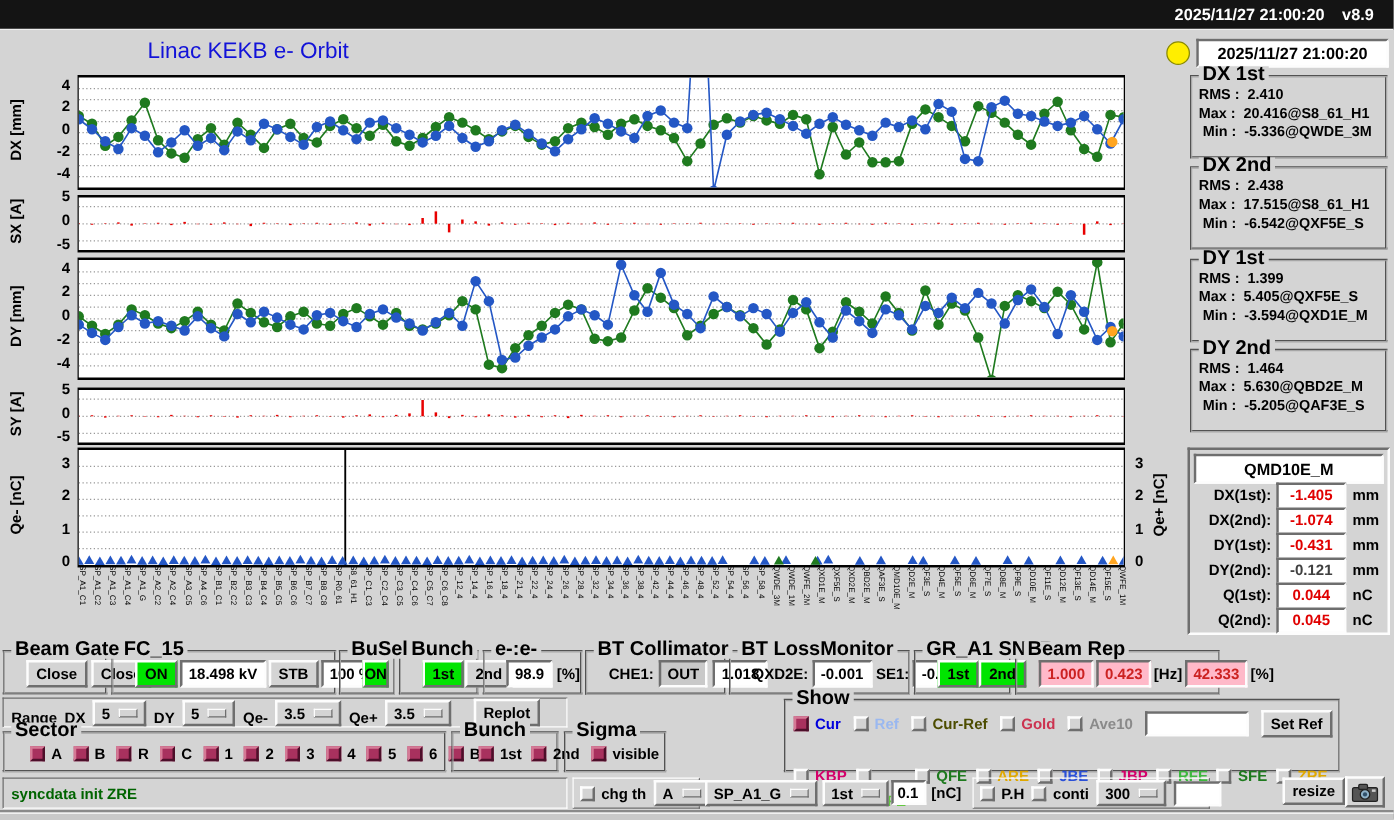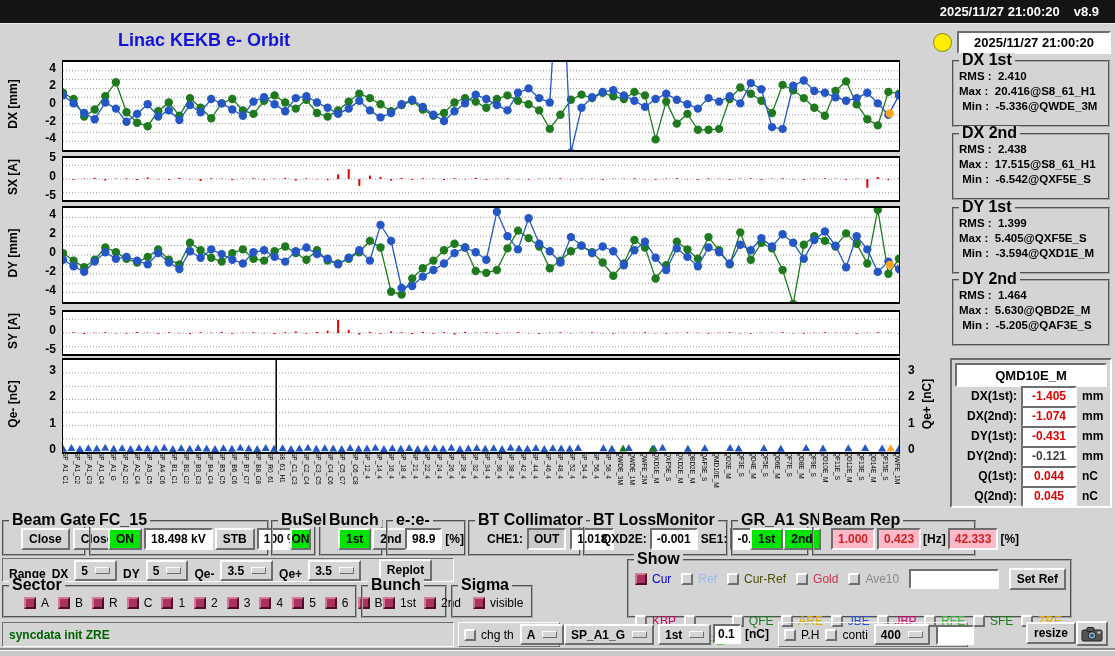--- a/index.html
+++ b/index.html
@@ -2,21 +2,21 @@
 <html><head>
 <meta charset="utf-8">
 <style>
   html,body{margin:0;padding:0;}
   body{width:1115px;height:656px;overflow:hidden;font-family:"Liberation Sans",sans-serif;background:#d4d4d4;position:relative;}
   #app{position:absolute;inset:0;background:#d4d4d4;}
   
   .topbar{position:absolute;left:0;top:0;width:1115px;height:24px;background:#141414;color:#fff;
     display:flex;align-items:center;justify-content:flex-end;gap:14px;padding-right:16px;box-sizing:border-box;
     font-weight:bold;font-size:13px;border-bottom:1px solid #efefef;}
-  .title{position:absolute;left:118px;top:30px;font-size:18px;font-weight:bold;}
+  .title{position:absolute;left:118px;top:30px;font-size:18px;font-weight:normal;}
   
   .raised{border:2px solid;border-color:#fdfdfd #6e6e6e #6e6e6e #fdfdfd;background:#d4d4d4;}
   .sunken{border:2px solid;border-color:#6e6e6e #fdfdfd #fdfdfd #6e6e6e;background:#d4d4d4;}
   .white{background:#fff;}
   .btn{display:inline-flex;align-items:center;justify-content:center;font-weight:bold;font-size:12px;height:22px;padding:0 6px;box-sizing:border-box;white-space:nowrap;cursor:default;}
   .vbox{display:inline-flex;align-items:center;justify-content:center;font-weight:bold;font-size:12px;height:22px;padding:0 5px;box-sizing:border-box;white-space:nowrap;}
   .lbl{font-weight:bold;font-size:12px;white-space:nowrap;}
   
   .group{position:absolute;border:2px groove #a6a6a6;box-sizing:border-box;}
   .glabel{position:absolute;top:-9px;left:5px;background:#d4d4d4;padding:0 3px;font-weight:bold;font-size:16px;line-height:14px;white-space:nowrap;z-index:2;}
@@ -43,21 +43,21 @@
   .xlabels span{writing-mode:vertical-rl;text-orientation:mixed;font-size:6.5px;line-height:7px;font-family:"Liberation Sans",sans-serif;white-space:nowrap;}
   
   .indicator{position:absolute;left:933px;top:33px;width:17px;height:17px;border-radius:50%;border:1px solid #8a8a00;}
   .ts-box{position:absolute;left:957px;top:31px;width:150px;height:19px;display:flex;align-items:center;justify-content:center;font-weight:bold;font-size:13px;}
   
   .opt{display:inline-flex;align-items:center;gap:7px;font-weight:bold;font-size:12px;height:21px;padding:0 5px;box-sizing:border-box;cursor:default;white-space:nowrap;}
   .opt-dash{width:13px;height:5px;border:1px solid;border-color:#fdfdfd #6e6e6e #6e6e6e #fdfdfd;background:#d4d4d4;}
   
   .cb{width:12px;height:12px;display:inline-block;box-sizing:border-box;border:2px solid;border-color:#fdfdfd #6e6e6e #6e6e6e #fdfdfd;background:#d4d4d4;flex:0 0 auto;}
   .cb.checked{border-color:#d57a96 #4d0f2a #4d0f2a #d57a96;background:#a8315e;}
-  .cbi{display:inline-flex;align-items:center;gap:5px;font-weight:normal;font-size:12px;white-space:nowrap;}
+  .cbi{display:inline-flex;align-items:center;gap:5px;font-weight:bold;font-size:12px;white-space:nowrap;}
   
   .rangebar{position:absolute;left:2px;top:558px;width:452px;height:24px;border:1px solid;border-color:#6e6e6e #fdfdfd #fdfdfd #6e6e6e;display:flex;align-items:flex-end;gap:6px;padding:0 6px;box-sizing:border-box;}
   .statusbar{position:absolute;left:2px;top:622px;width:452px;height:25px;border:1px solid;border-color:#6e6e6e #fdfdfd #fdfdfd #6e6e6e;display:flex;align-items:center;padding:0 6px;box-sizing:border-box;font-weight:bold;font-size:12px;}
   .panelr{position:absolute;display:flex;align-items:center;gap:6px;padding:0 5px;box-sizing:border-box;height:25px;border:1px solid;border-color:#fdfdfd #6e6e6e #6e6e6e #fdfdfd;}
   .bottom-strip{position:absolute;left:0;top:650px;width:1115px;height:6px;background:#c9c9c9;border-top:1px solid #fdfdfd;box-shadow:0 -2px 0 #8a8a8a;}
   input.tkentry{border:2px solid;border-color:#6e6e6e #fdfdfd #fdfdfd #6e6e6e;background:#fff;font-family:"Liberation Sans",sans-serif;font-weight:bold;font-size:12px;height:20px;box-sizing:border-box;padding:0 3px;}
 </style>
 </head>
 <body>
 
@@ -1161,21 +1161,21 @@
   <div class="panelr" style="left:778px;top:622px;width:190px">
     <span class="cbi">
         <span class="cb"></span>
         <span>P.H</span>
       </span>
     <span class="cbi">
         <span class="cb"></span>
         <span>conti</span>
       </span>
     <span class="opt raised">
-        <span>400</span>
+        <span>300</span>
         <span class="opt-dash"></span>
       </span>
     <input class="tkentry" style="width: 38px;">
   </div>
   <span class="btn raised" style="position:absolute;left:1026px;top:622px">resize</span>
   <span class="btn raised" style="position:absolute;left:1076px;top:621px;width:32px;height:25px;padding:0">
     <svg width="22" height="16" viewBox="0 0 22 16">
       <rect x="1" y="4" width="20" height="11" rx="1.5" fill="#555" stroke="#222"></rect>
       <rect x="6" y="1.5" width="7" height="4" rx="1" fill="#555" stroke="#222"></rect>
       <circle cx="11" cy="9.5" r="3.8" fill="#8fb2c9" stroke="#222"></circle>

